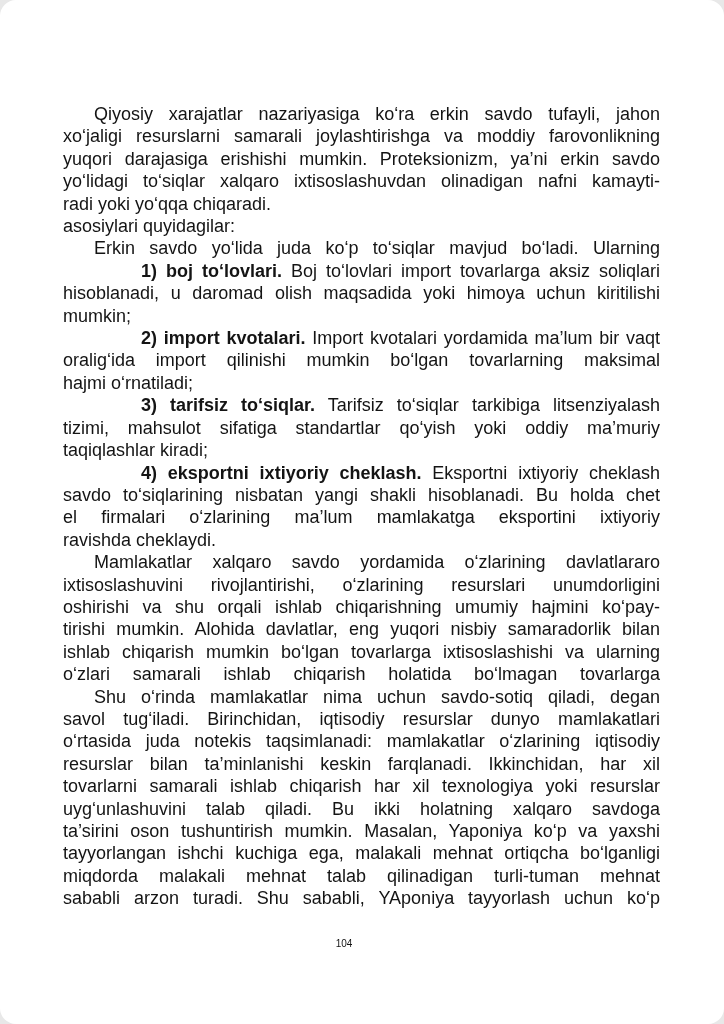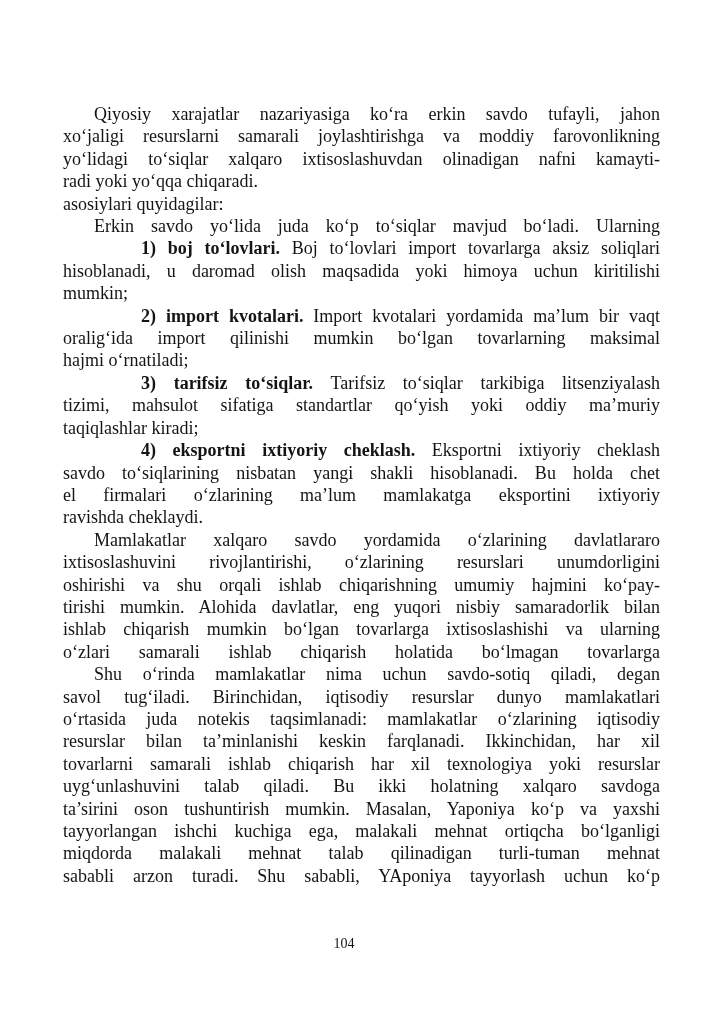--- a/index.html
+++ b/index.html
@@ -6,22 +6,23 @@
     margin: 0;
     padding: 0;
     background: #e8e8e8;
   }
   .page {
     position: relative;
     width: 724px;
     height: 1024px;
     background: #ffffff;
     overflow: hidden;
-    font-family: Liberation Serif, serif;
+    font-family: Liberation Sans, sans-serif;
     color: #141414;
+    border-radius: 16px;
   }
   .text-block {
     position: absolute;
     left: 63px;
     top: 103px;
     width: 597px;
     font-size: 18px;
     line-height: 22.4px;
   }
   .pline {
@@ -37,31 +38,32 @@
   }
   .bold {
     font-weight: bold;
     margin-left: 47px;
   }
   .page-number {
     position: absolute;
     top: 935px;
     left: 344px;
     transform: translateX(-50%);
-    font-size: 14px;
+    font-size: 10px;
     line-height: 18px;
   }
 </style>
 </head>
 <body>
 
 <div class="page">
   <div class="text-block" id="text-block">
       <div class="pline first"><span>Qiyosiy xarajatlar nazariyasiga ko‘ra erkin savdo tufayli, jahon</span></div>
       <div class="pline"><span>xo‘jaligi resurslarni samarali joylashtirishga va moddiy farovonlikning</span></div>
+      <div class="pline"><span>yuqori darajasiga erishishi mumkin. Proteksionizm, ya’ni erkin savdo</span></div>
       <div class="pline"><span>yo‘lidagi to‘siqlar xalqaro ixtisoslashuvdan olinadigan nafni kamayti-</span></div>
       <div class="pline end"><span>radi yoki yo‘qqa chiqaradi.</span></div>
       <div class="pline end"><span>asosiylari quyidagilar:</span></div>
       <div class="pline first"><span>Erkin savdo yo‘lida juda ko‘p to‘siqlar mavjud bo‘ladi. Ularning</span></div>
       <div class="pline first"><span class="bold">1) boj to‘lovlari.</span><span> Boj to‘lovlari import tovarlarga aksiz soliqlari</span></div>
       <div class="pline"><span>hisoblanadi, u daromad olish maqsadida yoki himoya uchun kiritilishi</span></div>
       <div class="pline end"><span>mumkin;</span></div>
       <div class="pline first"><span class="bold">2) import kvotalari.</span><span> Import kvotalari yordamida ma’lum bir vaqt</span></div>
       <div class="pline"><span>oralig‘ida import qilinishi mumkin bo‘lgan tovarlarning maksimal</span></div>
       <div class="pline end"><span>hajmi o‘rnatiladi;</span></div>

